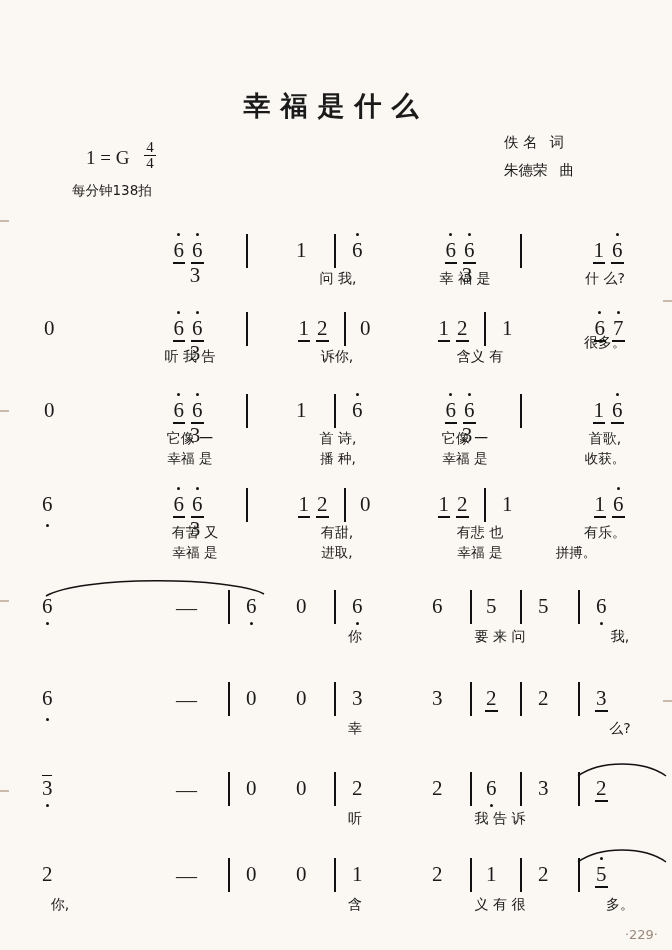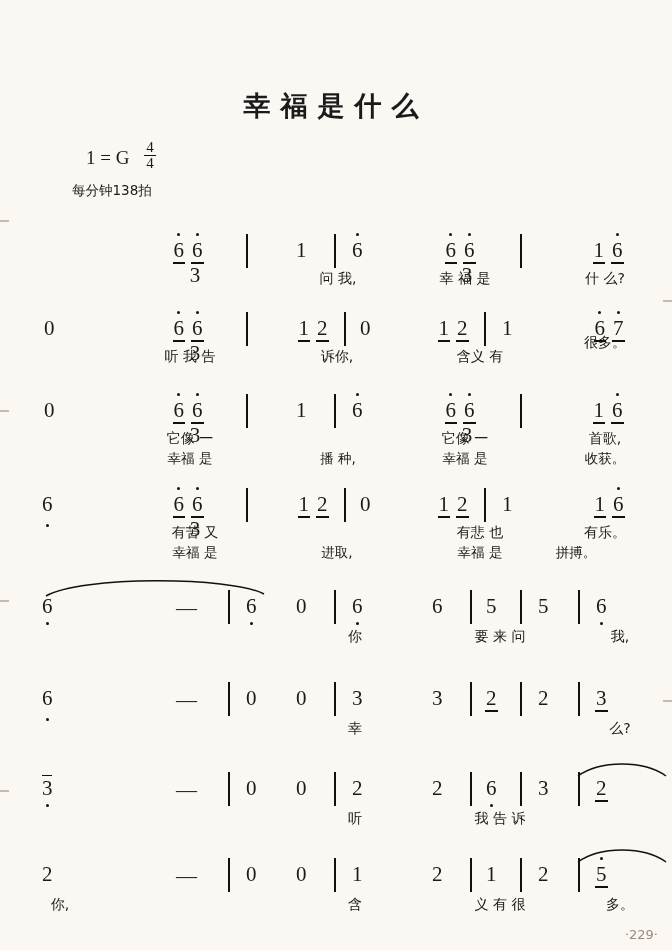--- a/index.html
+++ b/index.html
@@ -122,20 +122,28 @@
   <div class="key">
     <span>1 = G</span>
     <span class="frac">
       <span class="num" style="font-size:15px;">4</span>
       <span class="den">4</span>
     </span>
   </div>
 
   <div class="tempo">每分钟138拍</div>
 
+  <div class="credits">
+    <div>
+      <span>佚 名</span><span class="gap"></span><span>词</span>
+    </div>
+    <div>
+      <span>朱德荣</span><span class="gap"></span><span>曲</span>
+    </div>
+  </div>
 
   <div class="row" style="top:222px;">
 
     <div class="cell" style="left:160px;top:18px;width:56px;">
       <span class="num beam dotabove">6</span>
       <span class="num beam dotabove" style="margin-left:4px;">6</span>
       <span class="num" style="margin-left:14px;">3</span>
     </div>
     <div class="bar" style="left:246px;top:12px;height:34px;"></div>
 
@@ -199,20 +207,21 @@
       <span class="num beam dotabove" style="margin-left:4px;">6</span>
       <span class="num" style="margin-left:14px;">3</span>
     </div>
     <div class="bar" style="left:246px;top:12px;height:34px;"></div>
     <div class="lyric" style="left:110px;top:48px;width:160px;">它像  一</div>
     <div class="lyric2" style="left:110px;top:68px;width:160px;">幸福  是</div>
 
     <div class="cell" style="left:296px;top:18px;"><span class="num">1</span></div>
     <div class="bar" style="left:334px;top:12px;height:34px;"></div>
     <div class="cell" style="left:352px;top:18px;"><span class="num dotabove">6</span></div>
+    <div class="lyric" style="left:258px;top:48px;width:160px;">首   诗,</div>
     <div class="lyric2" style="left:258px;top:68px;width:160px;">播   种,</div>
 
     <div class="cell" style="left:432px;top:18px;width:56px;">
       <span class="num beam dotabove">6</span>
       <span class="num beam dotabove" style="margin-left:4px;">6</span>
       <span class="num" style="margin-left:14px;">3</span>
     </div>
     <div class="bar" style="left:520px;top:12px;height:34px;"></div>
     <div class="lyric" style="left:385px;top:48px;width:160px;">它像 一</div>
     <div class="lyric2" style="left:385px;top:68px;width:160px;">幸福 是</div>
@@ -235,20 +244,21 @@
     <div class="bar" style="left:246px;top:12px;height:34px;"></div>
     <div class="lyric" style="left:110px;top:48px;width:170px;">有苦   又</div>
     <div class="lyric2" style="left:110px;top:68px;width:170px;">幸福   是</div>
 
     <div class="cell" style="left:290px;top:18px;width:46px;">
       <span class="num beam">1</span>
       <span class="num beam" style="margin-left:4px;">2</span>
     </div>
     <div class="bar" style="left:344px;top:12px;height:34px;"></div>
     <div class="cell" style="left:360px;top:18px;"><span class="num">0</span></div>
+    <div class="lyric" style="left:262px;top:48px;width:150px;">有甜,</div>
     <div class="lyric2" style="left:262px;top:68px;width:150px;">进取,</div>
 
     <div class="cell" style="left:430px;top:18px;width:46px;">
       <span class="num beam">1</span>
       <span class="num beam" style="margin-left:4px;">2</span>
     </div>
     <div class="bar" style="left:484px;top:12px;height:34px;"></div>
     <div class="cell" style="left:502px;top:18px;"><span class="num">1</span></div>
     <div class="lyric" style="left:400px;top:48px;width:160px;">有悲 也</div>
     <div class="lyric2" style="left:400px;top:68px;width:160px;">幸福 是</div>

